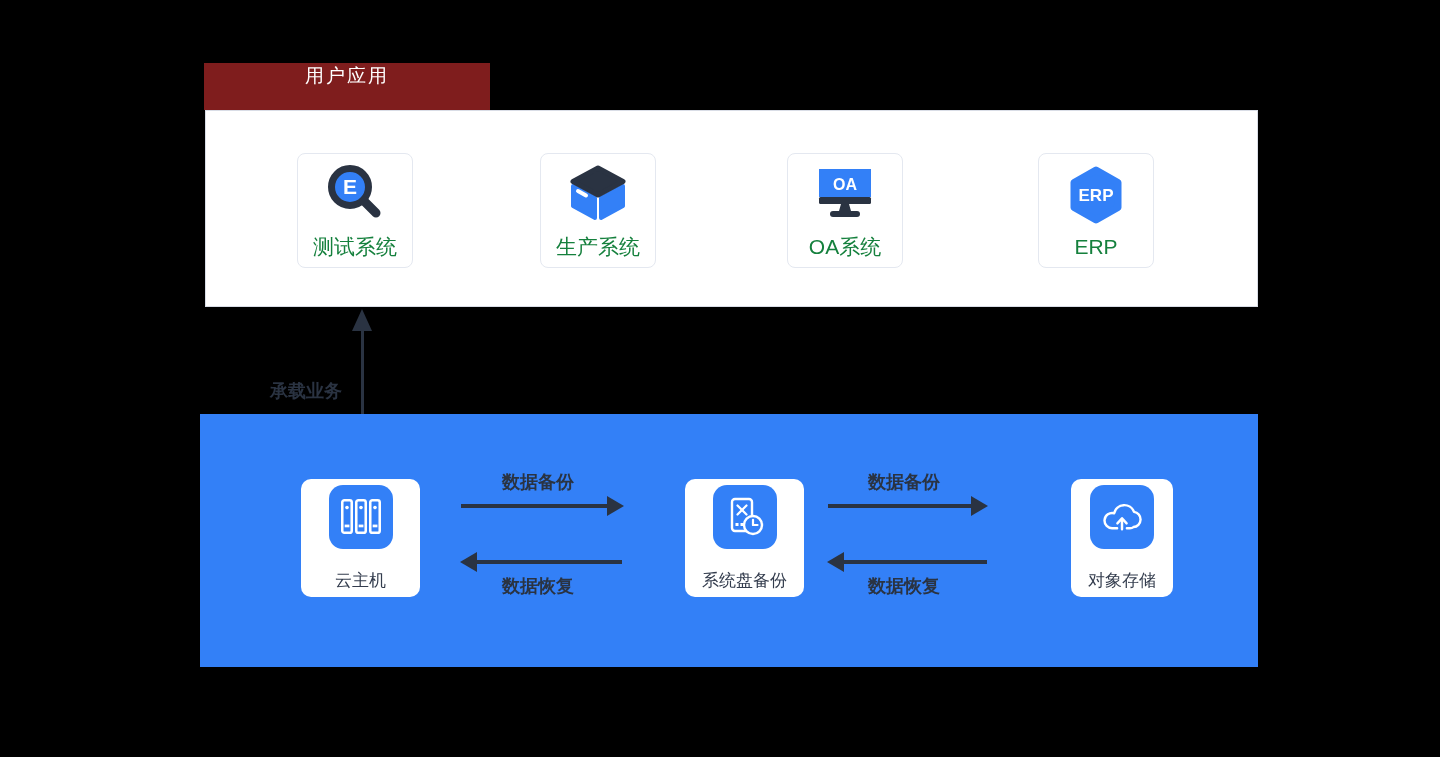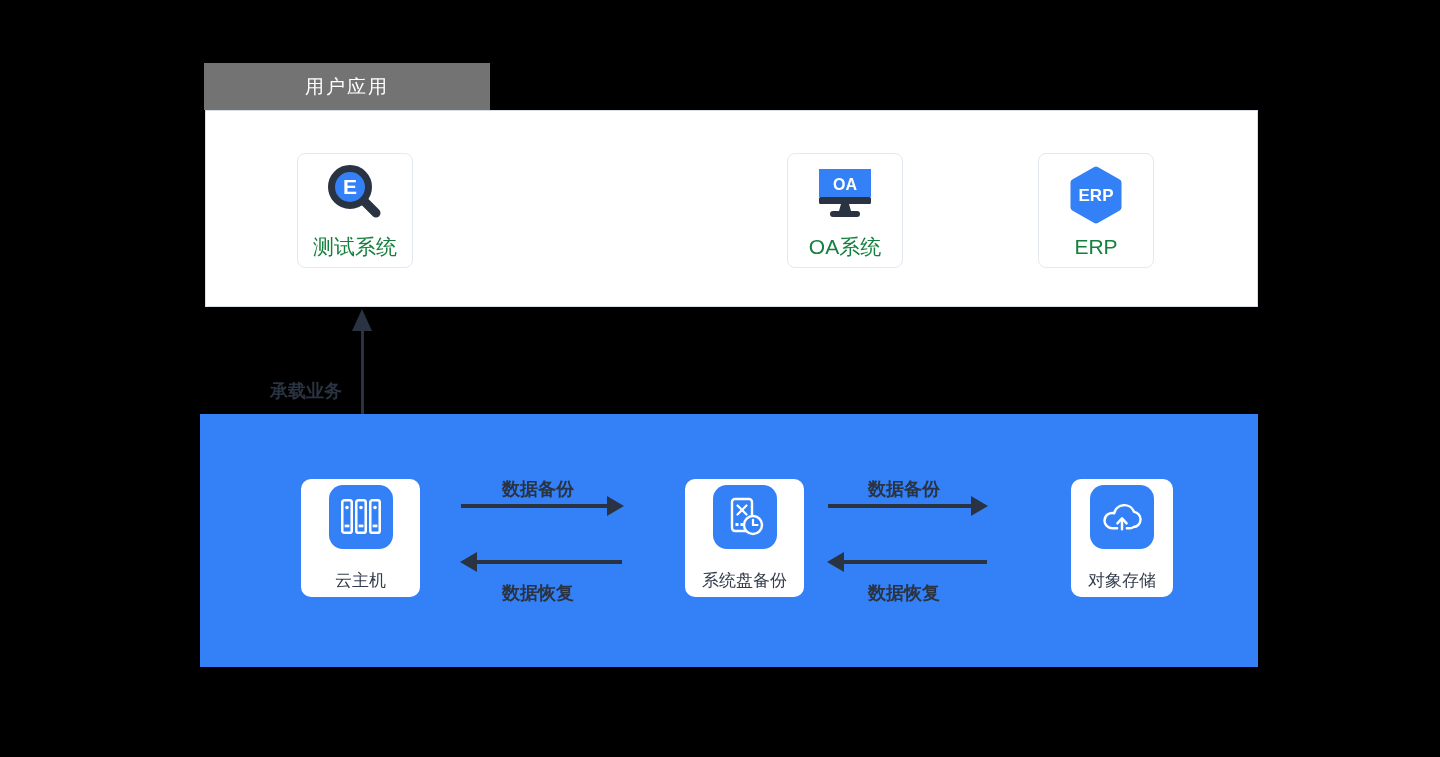--- a/index.html
+++ b/index.html
@@ -6,21 +6,21 @@
   html, body { background:#000000; }
   body {
     width:1440px; height:757px; position:relative; overflow:hidden;
     font-family:"Liberation Sans","DejaVu Sans",sans-serif;
   }
   .stage { position:absolute; left:0; top:0; width:1440px; height:757px; background:#000000; }
 
   
   .tab {
     position:absolute; left:204px; top:63px; width:286px; height:47px;
-    background:#737373; display:flex; align-items:center; justify-content:center;
+    background:#7f1d1d; display:flex; align-items:flex-start; justify-content:center;
   }
   .tab .tab-text { color:#ffffff; font-size:19px; letter-spacing:2px; }
 
   
   .app-panel {
     position:absolute; left:205px; top:110px; width:1053px; height:197px;
     background:#ffffff; border:1px solid #D9DDE6;
   }
   .app-card {
     position:absolute; top:42px; width:116px; height:115px;
@@ -58,21 +58,21 @@
   .node-card.n3 { left:871px; width:102px; }
   .node-card .blue-ic {
     width:64px; height:64px; background:#3380F7; border-radius:14px;
     display:flex; align-items:center; justify-content:center;
   }
   .node-card .lbl { font-size:17px; color:#333C4D; white-space:nowrap; }
 
   
   .flow-label {
     position:absolute; width:162px; text-align:center;
-    font-size:18px; font-weight:bold; color:#2A3342; white-space:nowrap;margin-top:7px;
+    font-size:18px; font-weight:bold; color:#2A3342; white-space:nowrap;
   }
   .fl-b1 { left:257px; top:56px; } .fl-r1 { left:257px; top:160px; }
   .fl-b2 { left:623px; top:56px; } .fl-r2 { left:623px; top:160px; }
   .arr { position:absolute; height:4px; background:#2A3342; }
   .arr-right::after {
     content:''; position:absolute; left:100%; top:-8px; width:0; height:0;
     border-top:10px solid transparent; border-bottom:10px solid transparent;
     border-left:17px solid #2A3342;
   }
   .arr-left::before {
@@ -100,20 +100,31 @@
       <div class="icon-box">
         <svg width="62" height="62" viewBox="0 0 62 62">
           <circle cx="26" cy="25" r="18.5" fill="#3380F7" stroke="#2A3342" stroke-width="7"></circle>
           <text x="26" y="32" text-anchor="middle" fill="#ffffff" font-size="21" font-weight="bold">E</text>
           <line x1="40" y1="39" x2="52" y2="51" stroke="#2A3342" stroke-width="9" stroke-linecap="round"></line>
         </svg>
       </div>
       <div class="lbl">测试系统</div>
     </div>
 
+    <div class="app-card c2">
+      <div class="icon-box">
+        <svg width="60" height="58" viewBox="0 0 60 58">
+          <polygon points="5,22 27,34 27,54 5,42" fill="#3380F7" stroke="#3380F7" stroke-width="4" stroke-linejoin="round"></polygon>
+          <polygon points="55,22 33,34 33,54 55,42" fill="#3380F7" stroke="#3380F7" stroke-width="4" stroke-linejoin="round"></polygon>
+          <polygon points="30,4 55,17.5 30,31 5,17.5" fill="#2A3342" stroke="#2A3342" stroke-width="5" stroke-linejoin="round"></polygon>
+          <line x1="10" y1="27" x2="18" y2="31.5" stroke="#ffffff" stroke-width="4" stroke-linecap="round"></line>
+        </svg>
+      </div>
+      <div class="lbl">生产系统</div>
+    </div>
 
     <div class="app-card c3">
       <div class="icon-box">
         <svg width="58" height="54" viewBox="0 0 58 54">
           <rect x="3" y="3" width="52" height="28" fill="#3380F7"></rect>
           <text x="29" y="24" text-anchor="middle" fill="#ffffff" font-size="16" font-weight="bold">OA</text>
           <rect x="3" y="31" width="52" height="7" rx="1.5" fill="#2A3342"></rect>
           <polygon points="25,38 33,38 35,45 23,45" fill="#2A3342"></polygon>
           <rect x="14" y="45" width="30" height="6" rx="3" fill="#2A3342"></rect>
         </svg>

